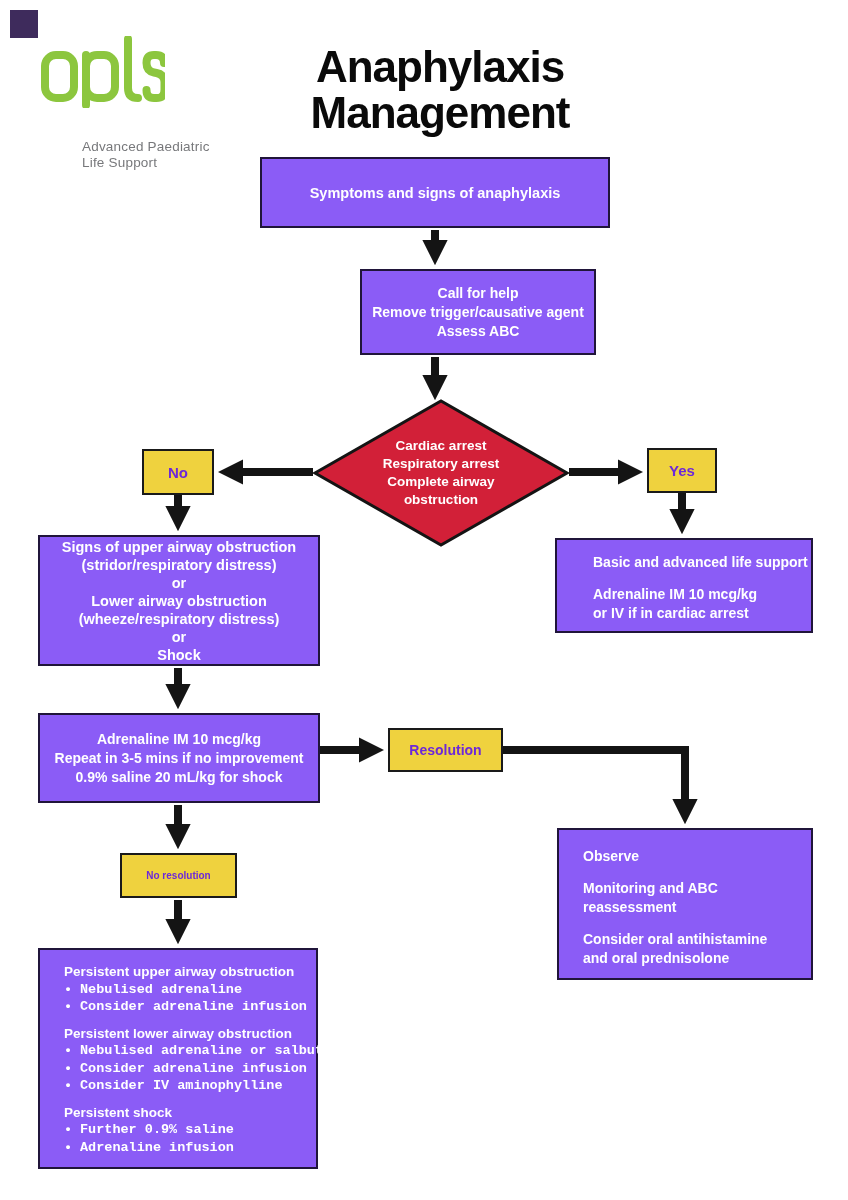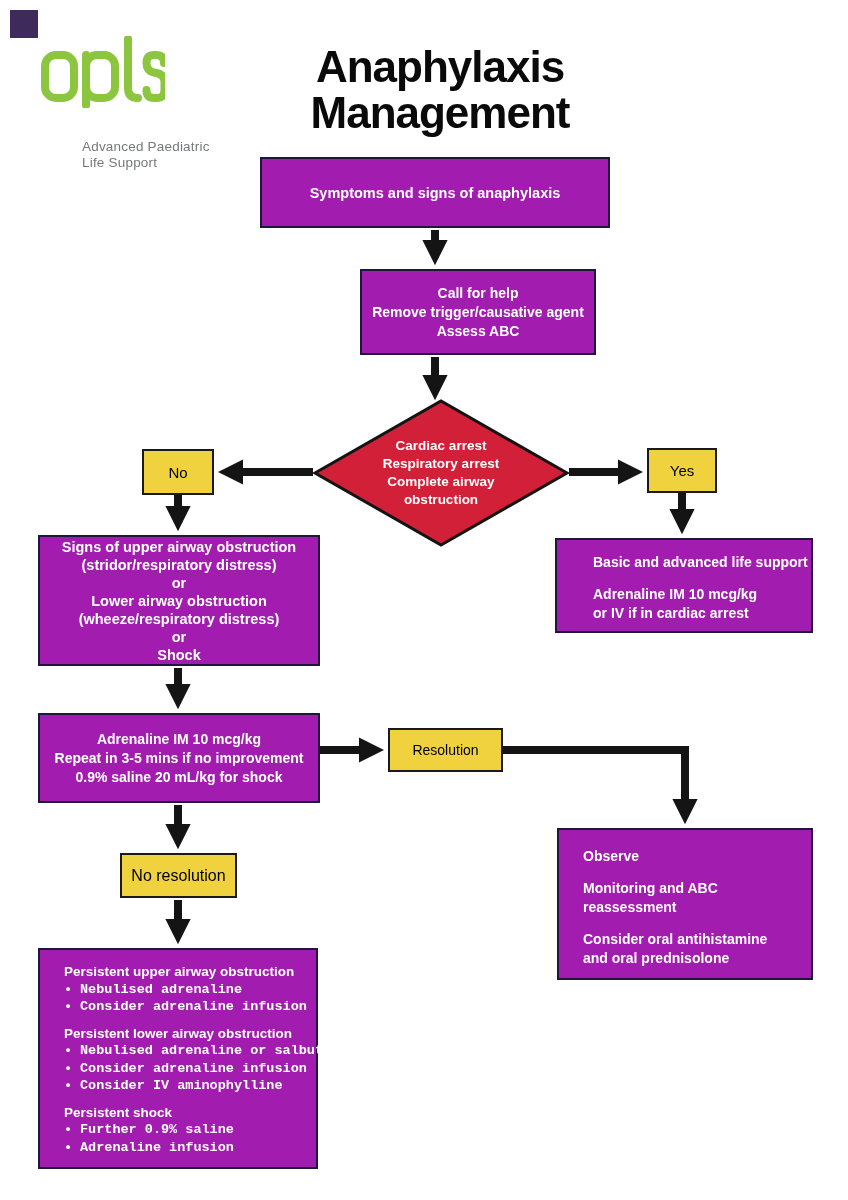--- a/index.html
+++ b/index.html
@@ -7,43 +7,43 @@
     position:relative; width:848px; height:1200px; background:#ffffff;
     font-family:"Liberation Sans", sans-serif; overflow:hidden;
   }
   
   .corner-mark { position:absolute; left:10px; top:10px; width:28px; height:28px; background:#3E2B5C; }
   .logo-mark { position:absolute; left:40px; top:36px; }
   .tagline { position:absolute; left:82px; top:115px; font-size:13.5px; line-height:16px; color:#77787B; letter-spacing:.2px;margin-top:24px; }
   .title { position:absolute; left:220px; top:44px; width:440px; margin:0; text-align:center;
            font-size:44px; line-height:46px; font-weight:bold; letter-spacing:-1px; color:#0a0a0a; }
   
-  .pbox { position:absolute; background:#a21caf; border:2px solid #20153a; color:#ffffff;
+  .pbox { position:absolute; background:#8b5cf6; border:2px solid #20153a; color:#ffffff;
           font-weight:bold; box-sizing:border-box; }
   .pbox.center { display:flex; flex-direction:column; justify-content:center; text-align:center; }
   .pbox .ln { white-space:nowrap; }
   #box-symptoms   { left:260px; top:157px; width:350px; height:71px; font-size:14.5px; }
   #box-call       { left:318px; top:269px; width:236px; height:86px; font-size:14px; line-height:19px;margin-left:42px; }
   #box-signs      { left:38px;  top:535px; width:282px; height:131px; font-size:14.5px; line-height:18px; }
   #box-basic      { left:555px; top:538px; width:258px; height:95px;  font-size:14px; line-height:19px; padding:13px 8px 0 36px; }
   #box-adrenaline { left:38px;  top:713px; width:282px; height:90px;  font-size:14px; line-height:19px; }
   #box-observe    { left:557px; top:828px; width:256px; height:152px; font-size:14px; line-height:19px; padding:17px 23px 0 24px; }
   #box-persistent { left:38px;  top:948px; width:280px; height:221px; font-size:13.5px; line-height:17.5px; padding:13px 4px 0 24px; }
   .para { margin:0 0 0 0; }
   .gap-before { margin-top:13px; }
   .group + .group { margin-top:9px; }
   .g-item { display:flex;font-family:Liberation Mono, monospace; }
   .g-item::before { content:"\2022"; flex:0 0 16px; }
   
-  .ybox { position:absolute; background:#EFD23E; border:2px solid #1a1a1a; color:#000000;
-          font-weight:normal; display:flex; align-items:center; justify-content:center; box-sizing:border-box; }
+  .ybox { position:absolute; background:#EFD23E; border:2px solid #1a1a1a; color:#6d28d9;
+          font-weight:bold; display:flex; align-items:center; justify-content:center; box-sizing:border-box; }
   #lbl-no    { left:142px; top:449px; width:72px;  height:46px; font-size:15px; }
   #lbl-yes   { left:647px; top:448px; width:70px;  height:45px; font-size:15px; }
   #lbl-res   { left:388px; top:728px; width:115px; height:44px; font-size:14px; }
-  #lbl-nores { left:120px; top:853px; width:117px; height:45px; font-size:16px; }
+  #lbl-nores { left:120px; top:853px; width:117px; height:45px; font-size:10px; }
   
   .diamond-text { position:absolute; left:311px; top:437px; width:260px; text-align:center;
                   color:#ffffff; font-weight:bold; font-size:13.5px; line-height:18px; }
   
   .wires { position:absolute; left:0; top:0; }
 </style>
 </head>
 <body>
 
 <div class="canvas">

